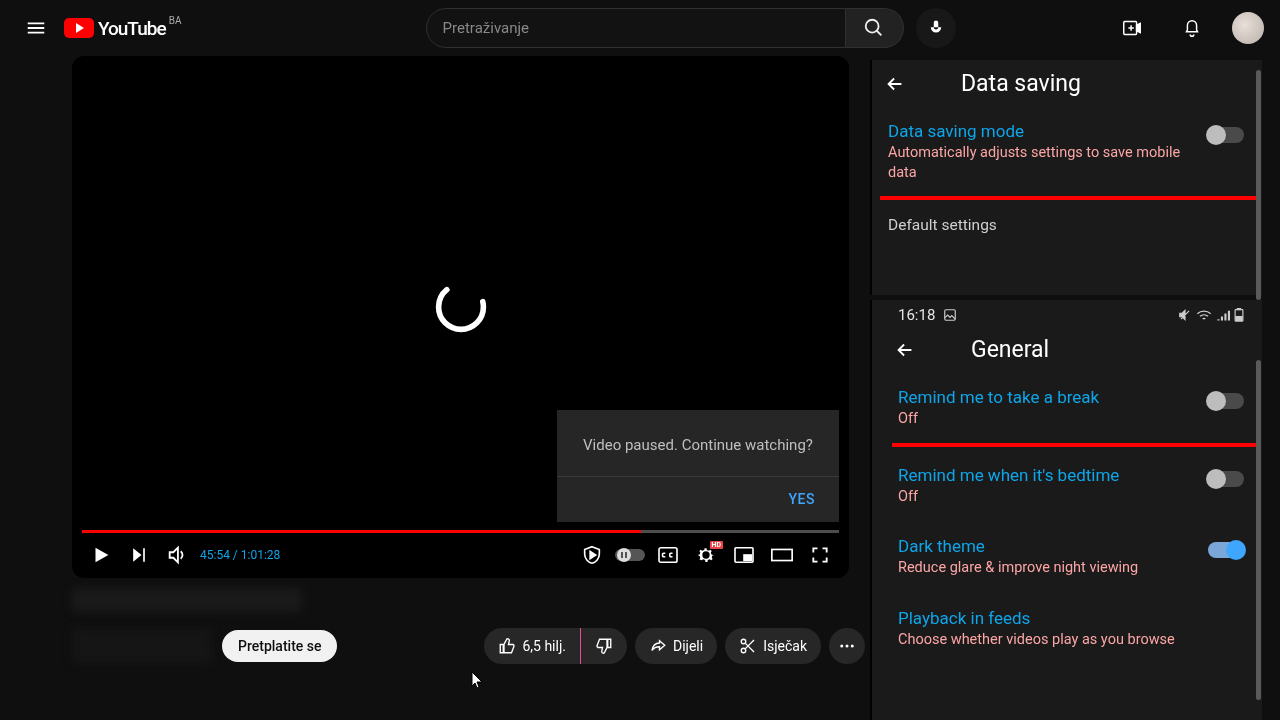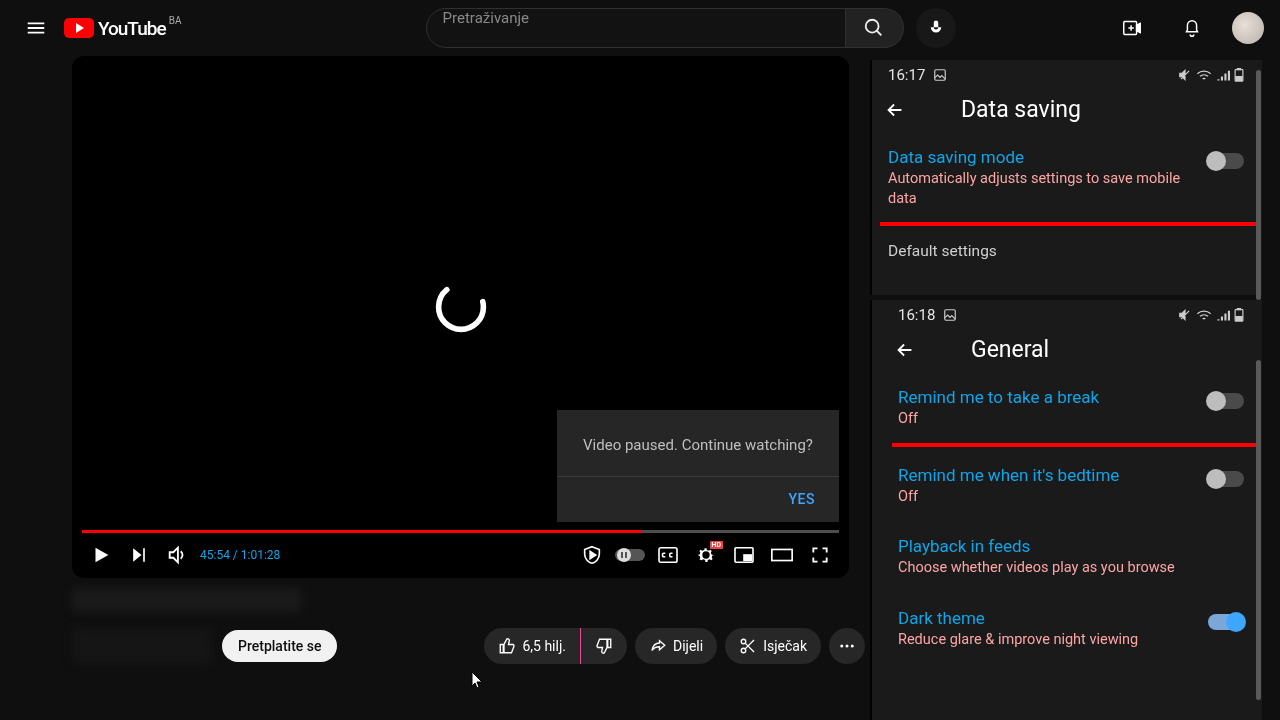--- a/index.html
+++ b/index.html
@@ -7,21 +7,21 @@
 
   
   .topbar { height: 56px; display: flex; align-items: center; padding: 0 16px; }
   .menu-btn { width: 40px; height: 40px; display: flex; align-items: center; justify-content: center; cursor: pointer; }
   .logo { display: flex; align-items: center; margin-left: 8px; cursor: pointer; position: relative; }
   .logo-mark { width: 30px; height: 20px; background: #ff0000; border-radius: 5px; display: flex; align-items: center; justify-content: center; }
   .logo-mark::after { content: ''; border-left: 8px solid #fff; border-top: 5px solid transparent; border-bottom: 5px solid transparent; margin-left: 2px; }
   .logo-text { color: #fff; font-size: 19px; font-weight: 500; letter-spacing: -1px; margin-left: 4px; }
   .logo-sup { color: #aaa; font-size: 10px; position: absolute; top: -2px; right: -16px; }
   .search-wrap { display: flex; align-items: center; margin-left: 260px; }
-  .search-box { width: 420px; height: 40px; background: #121212; border: 1px solid #303030; border-radius: 20px 0 0 20px; padding: 0 16px; color: #888; font-size: 15px; display: flex; align-items: flex-start; }
+  .search-box { width: 420px; height: 40px; background: #121212; border: 1px solid #303030; border-radius: 20px 0 0 20px; padding: 0 16px; color: #888; font-size: 15px; display: flex; align-items: center; }
   .search-btn { width: 58px; height: 40px; background: #222222; border: 1px solid #303030; border-left: none; border-radius: 0 20px 20px 0; display: flex; align-items: center; justify-content: center; cursor: pointer; }
   .mic-btn { width: 40px; height: 40px; background: #181818; border-radius: 50%; margin-left: 12px; display: flex; align-items: center; justify-content: center; cursor: pointer; }
   .right-icons { margin-left: auto; display: flex; align-items: center; gap: 20px; }
   .icon-btn { width: 40px; height: 40px; display: flex; align-items: center; justify-content: center; cursor: pointer; }
   .avatar { width: 32px; height: 32px; border-radius: 50%; background: radial-gradient(circle at 40% 40%, #e8e0d8, #b8b0a8); cursor: pointer; }
 
   
   .content { display: flex; padding: 0 0 0 72px; }
   .left-col { width: 793px; }
   .player { width: 777px; height: 522px; background: #000; position: relative; border-radius: 12px; }
@@ -252,43 +252,20 @@
         </div>
       </div>
     </div>
   </div>
 </div>
 
 <div class="right-col">
 
   <div class="phone phone1">
     <div class="scroll-ind" style="top:10px;height:230px"></div>
-    <div class="statusbar">
-      <span>16:17</span>
-      <svg width="14" height="14" viewBox="0 0 24 24" fill="none" stroke="#ccc" stroke-width="2" style="margin-left:8px">
-          <rect x="3" y="3" width="18" height="18" rx="2"></rect>
-          <path d="M3 17l5-5 4 4 3-3 6 6"></path>
-        </svg>
-      <div class="status-icons">
-        <svg width="14" height="14" viewBox="0 0 24 24" fill="#ccc">
-            <path d="M3 9v6h4l5 5V4L7 9H3zM19 5L5 19" stroke="#ccc" stroke-width="2"></path>
-          </svg>
-        <svg width="16" height="14" viewBox="0 0 24 20" fill="none" stroke="#ccc" stroke-width="2">
-            <path d="M2 8a15 15 0 0120 0M6 12a9 9 0 0112 0M10 16a3 3 0 014 0"></path>
-          </svg>
-        <svg width="14" height="14" viewBox="0 0 20 20" fill="#ccc">
-            <path d="M2 16h3v2H2zM7 12h3v6H7zM12 8h3v10h-3zM17 4h3v14h-3z"></path>
-          </svg>
-        <svg width="10" height="14" viewBox="0 0 12 18" fill="none" stroke="#ccc" stroke-width="1.5">
-            <rect x="1" y="2" width="10" height="15" rx="1"></rect>
-            <rect x="4" y="0" width="4" height="2" fill="#ccc"></rect>
-            <rect x="2" y="11" width="8" height="5" fill="#ccc"></rect>
-          </svg>
-      </div>
-    </div>
     <div class="phone-header">
       <svg width="22" height="22" viewBox="0 0 24 24" fill="none" stroke="#fff" stroke-width="2">
           <path d="M19 12H5M11 6l-6 6 6 6"></path>
         </svg>
       <div class="phone-title">Data saving</div>
     </div>
     <div class="setting">
       <div class="setting-text">
         <div class="setting-title">Data saving mode</div>
         <div class="setting-sub">Automatically adjusts settings to save mobile data</div>
@@ -340,29 +317,29 @@
     <div class="redline" style="margin-left:22px"></div>
     <div class="setting" style="padding-left:28px;padding-top:18px">
       <div class="setting-text">
         <div class="setting-title">Remind me when it's bedtime</div>
         <div class="setting-sub">Off</div>
       </div>
       <div class="toggle"></div>
     </div>
     <div class="setting" style="padding-left:28px;padding-top:18px">
       <div class="setting-text">
+        <div class="setting-title">Dark theme</div>
+        <div class="setting-sub">Reduce glare &amp; improve night viewing</div>
+      </div>
+      <div class="toggle on"></div>
+    </div>
+    <div class="setting" style="padding-left:28px;padding-top:18px">
+      <div class="setting-text">
         <div class="setting-title">Playback in feeds</div>
         <div class="setting-sub">Choose whether videos play as you browse</div>
       </div>
-    </div>
-    <div class="setting" style="padding-left:28px;padding-top:18px">
-      <div class="setting-text">
-        <div class="setting-title">Dark theme</div>
-        <div class="setting-sub">Reduce glare &amp; improve night viewing</div>
-      </div>
-      <div class="toggle on"></div>
     </div>
   </div>
 </div>
 
 <svg class="cursor" width="14" height="18" viewBox="0 0 14 18">
     <path d="M1 1l0 14 3-3 2 5 2-1-2-5 5 0z" fill="#fff" stroke="#000" stroke-width="1"></path>
   </svg>
 
 </body></html>

